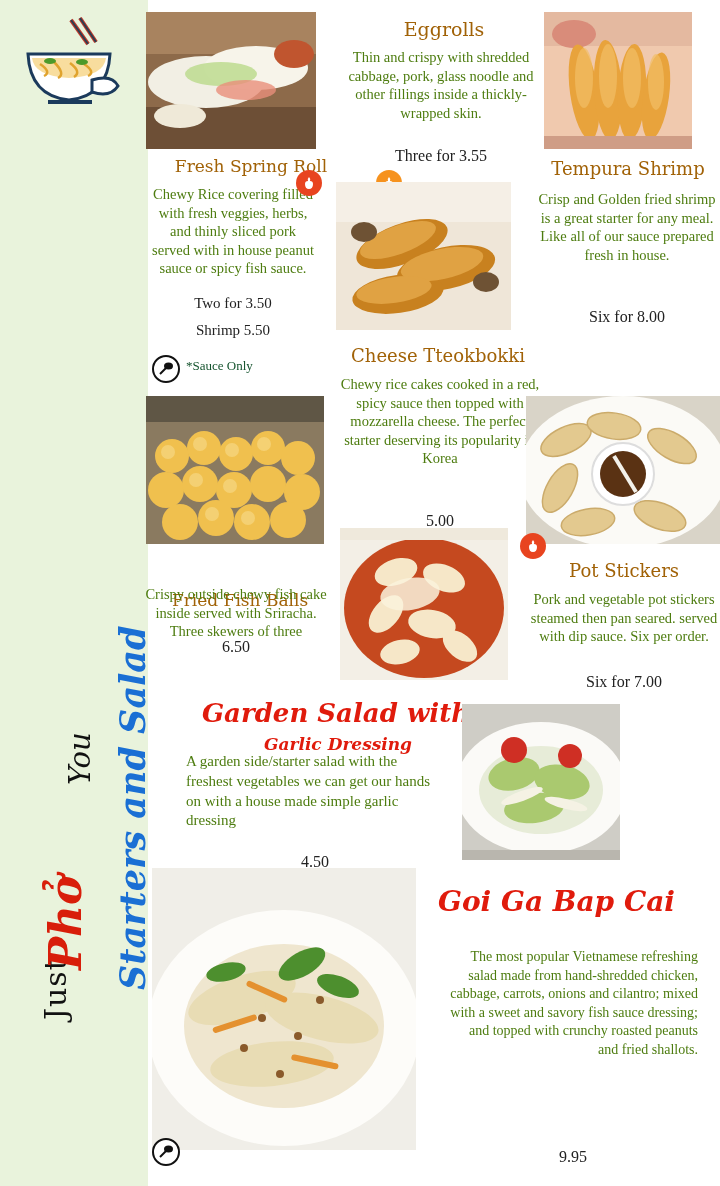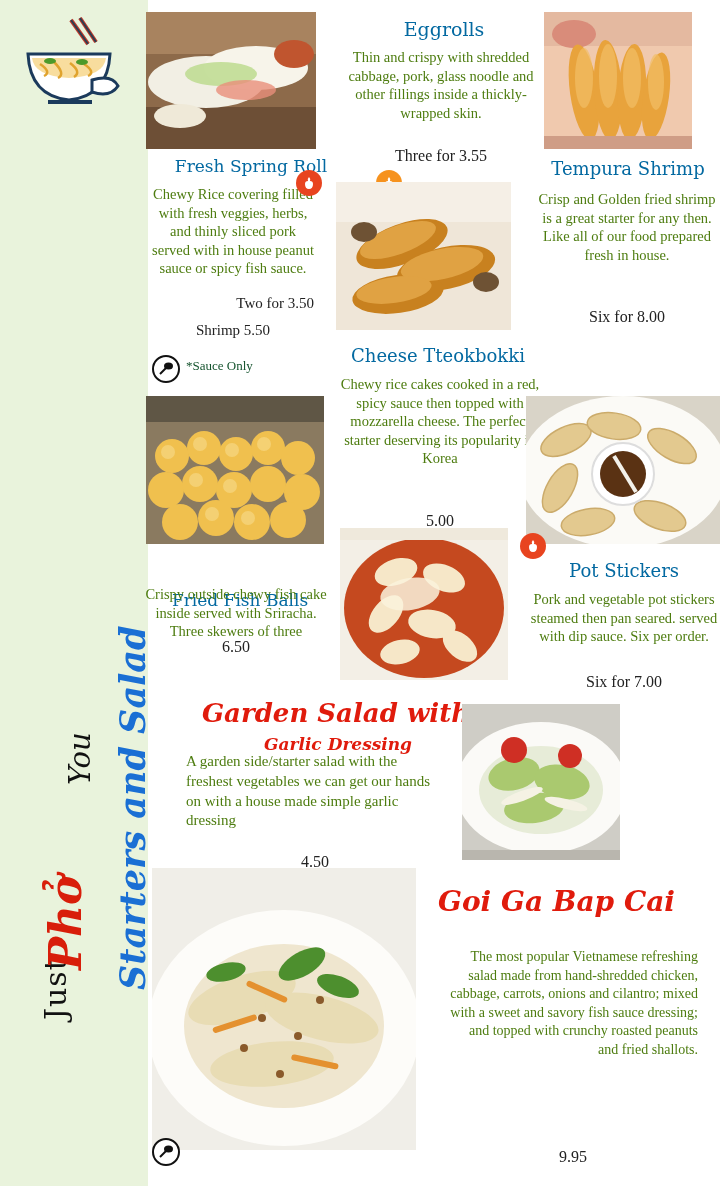--- a/index.html
+++ b/index.html
@@ -63,21 +63,21 @@
   .photo {
     position: absolute;
     background:#cfcfc8;
     overflow:hidden;
   }
 
   .title-center {
     position:absolute;
     text-align:center;
     font-family:"DejaVu Serif", serif;
-    font-size:17px; color:#0369a1;
+    font-size:17px; color:#a16207;
   }
   .desc {
     position:absolute;
     text-align:center;
     font-family:"Liberation Serif", serif;
     font-size:14.5px; line-height:1.28;
     color:#4d7c0f;
   }
   .price {
     position:absolute;
@@ -192,32 +192,32 @@
         <ellipse cx="64" cy="64" rx="9" ry="32"></ellipse>
         <ellipse cx="88" cy="66" rx="9" ry="30"></ellipse>
         <ellipse cx="112" cy="70" rx="8" ry="28"></ellipse>
       </g>
       <rect y="124" width="148" height="13" fill="#cf9d86"></rect>
     </svg>
   </div>
 
   <div class="title-center" style="left:2px; top:156px; width:166px;margin-left:18px;">Fresh Spring Roll</div>
   <div class="desc" style="left:4px; top:185px; width:162px;">Chewy Rice covering filled with fresh veggies, herbs, and thinly sliced pork served with in house peanut sauce or spicy fish sauce.</div>
-  <div class="price" style="left:4px; top:295px; width:162px;text-align:right;">Two for 3.50</div>
+  <div class="price" style="left:4px; top:295px; width:162px;">Two for 3.50</div>
   <div class="price" style="left:4px; top:322px; width:162px;">Shrimp 5.50</div>
   <div class="sauce-icon" style="left:4px; top:355px;">
     <svg width="18" height="18" viewBox="0 0 18 18">
         <path d="M3 14 L9 8" stroke="#111" stroke-width="2" fill="none"></path>
         <ellipse cx="11.5" cy="6" rx="4.5" ry="3.5" fill="#111"></ellipse>
       </svg>
   </div>
   <div class="sauce-note" style="left:38px; top:358px;">*Sauce Only</div>
 
   <div class="title-center" style="left:392px; top:158px; width:176px; font-size:18px;">Tempura Shrimp</div>
-  <div class="desc" style="left:386px; top:190px; width:186px;">Crisp and Golden fried shrimp is a great starter for any then. Like all of our food prepared fresh in house.</div>
+  <div class="desc" style="left:386px; top:190px; width:186px;">Crisp and Golden fried shrimp is a great starter for any meal. Like all of our sauce prepared fresh in house.</div>
   <div class="price" style="left:386px; top:308px; width:186px; font-size:16px;">Six for 8.00</div>
 
   <div class="badge" style="left:148px; top:170px;">
     <svg width="14" height="14" viewBox="0 0 14 14">
         <path d="M7 1 Q9 3 8 5 Q11 5 11 8 Q11 13 7 13 Q3 13 3 8 Q3 5 6 5 Q5 3 7 1Z" fill="#fff"></path>
       </svg>
   </div>
   <div class="badge orange" style="left:228px; top:170px;">
     <svg width="14" height="14" viewBox="0 0 14 14">
         <path d="M7 1 Q9 3 8 5 Q11 5 11 8 Q11 13 7 13 Q3 13 3 8 Q3 5 6 5 Q5 3 7 1Z" fill="#fff"></path>

